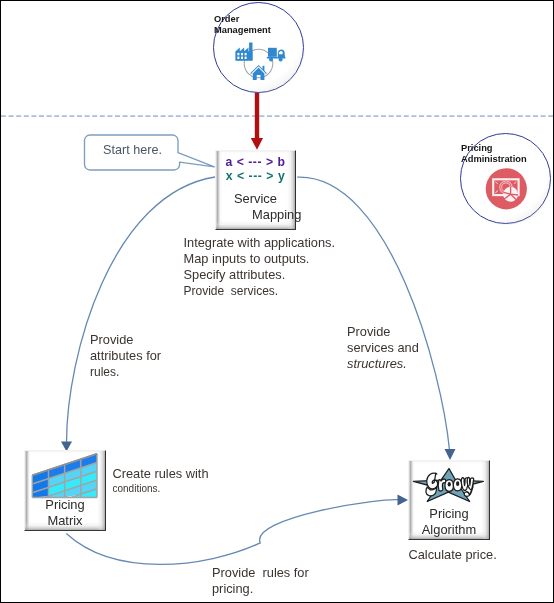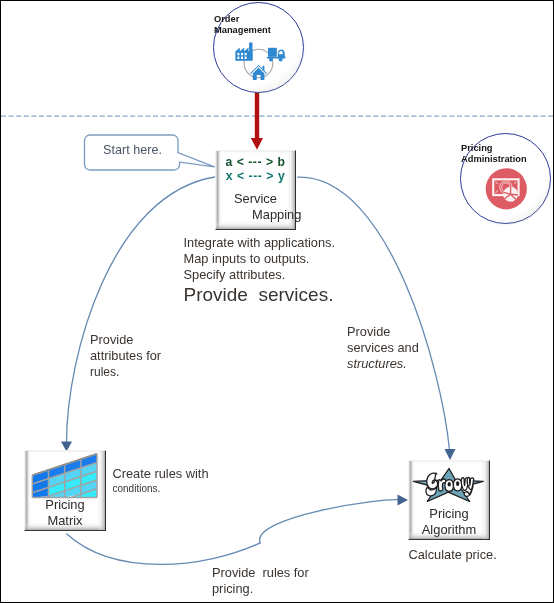--- a/index.html
+++ b/index.html
@@ -127,21 +127,21 @@
 
   <svg style="position:absolute;left:82px;top:132px;width:140px;height:44px;" viewBox="0 0 140 44">
     <path d="M8.0 3.0 L90.5 3.0 A 5.5 5.5 0 0 1 96.0 8.5 L96.0 20.7
              L132.4 34.8 L97.6 30.2 L97.6 32.5 A 5.5 5.5 0 0 1 92.1 38.0
              L8.0 38.0 A 5.5 5.5 0 0 1 2.5 32.5 L2.5 8.5 A 5.5 5.5 0 0 1 8.0 3.0 Z" fill="#ffffff" stroke="#7d9dc0" stroke-width="1.35" stroke-linejoin="round"></path>
   </svg>
   <div style="position:absolute;left:84.5px;top:143px;width:96px;text-align:center;font-size:12.6px;color:#4a5566;">Start here.</div>
 
   <div class="bevel" style="left:215px;top:150px;width:81px;height:80px;">
     <div class="bv"></div>
-    <div class="boxlabel" style="top:4.5px;font-size:12.2px;font-weight:bold;color:#14532d;letter-spacing:0.55px;">a &lt; --- &gt; b</div>
+    <div class="boxlabel" style="top:4.5px;font-size:12.2px;font-weight:bold;color:#4c1d95;letter-spacing:0.55px;">a &lt; --- &gt; b</div>
     <div class="boxlabel" style="top:19px;font-size:12.2px;font-weight:bold;color:#0f766e;letter-spacing:0.55px;">x &lt; --- &gt; y</div>
     <div class="boxlabel" style="top:41.5px;font-size:12.9px;">Service</div>
     <div class="boxlabel" style="top:58px;font-size:12.9px;margin-left:36px;">Mapping</div>
   </div>
 
   <div class="bevel" style="left:24px;top:450px;width:82px;height:81px;">
     <div class="bv"></div>
     <svg style="position:absolute;left:5px;top:1px;width:70px;height:48px;" viewBox="0 0 70 48">
       <g>
         <polygon points="2.30,23.30 18.47,17.93 18.47,26.68 2.30,32.05" fill="#1378ea"></polygon>
@@ -232,21 +232,21 @@
                  C59.4 15.2, 58.4 15.0, 57.8 16.0 Z"></path>
       </g>
     </svg>
     <div class="boxlabel" style="top:46.8px;font-size:12.9px;">Pricing</div>
     <div class="boxlabel" style="top:62.8px;font-size:12.9px;">Algorithm</div>
   </div>
 
   <div class="txt" style="left:183.5px;top:252.5px;font-size:12.8px;">Map inputs to outputs.</div>
   <div class="txt" style="left:183.5px;top:236.5px;font-size:12.8px;">Integrate with applications.</div>
   <div class="txt" style="left:183.5px;top:268.5px;font-size:12.8px;">Specify attributes.</div>
-  <div class="txt" style="left:183.5px;top:284.5px;font-size:19px;">Provide  services.</div>
+  <div class="txt" style="left:183.5px;top:284.5px;font-size:12px;">Provide  services.</div>
 
   <div class="txt" style="left:90px;top:334px;font-size:12.8px;">Provide</div>
   <div class="txt" style="left:90px;top:350px;font-size:12.8px;">attributes for</div>
   <div class="txt" style="left:90px;top:366px;font-size:12px;">rules.</div>
 
   <div class="txt" style="left:347px;top:325.5px;font-size:12.8px;">Provide</div>
   <div class="txt" style="left:347px;top:341.5px;font-size:12.8px;">services and</div>
   <div class="txt" style="left:347px;top:357.5px;font-size:12.8px;font-style:italic;">structures.</div>
 
   <div class="txt" style="left:112.5px;top:468px;font-size:12.8px;">Create rules with</div>

